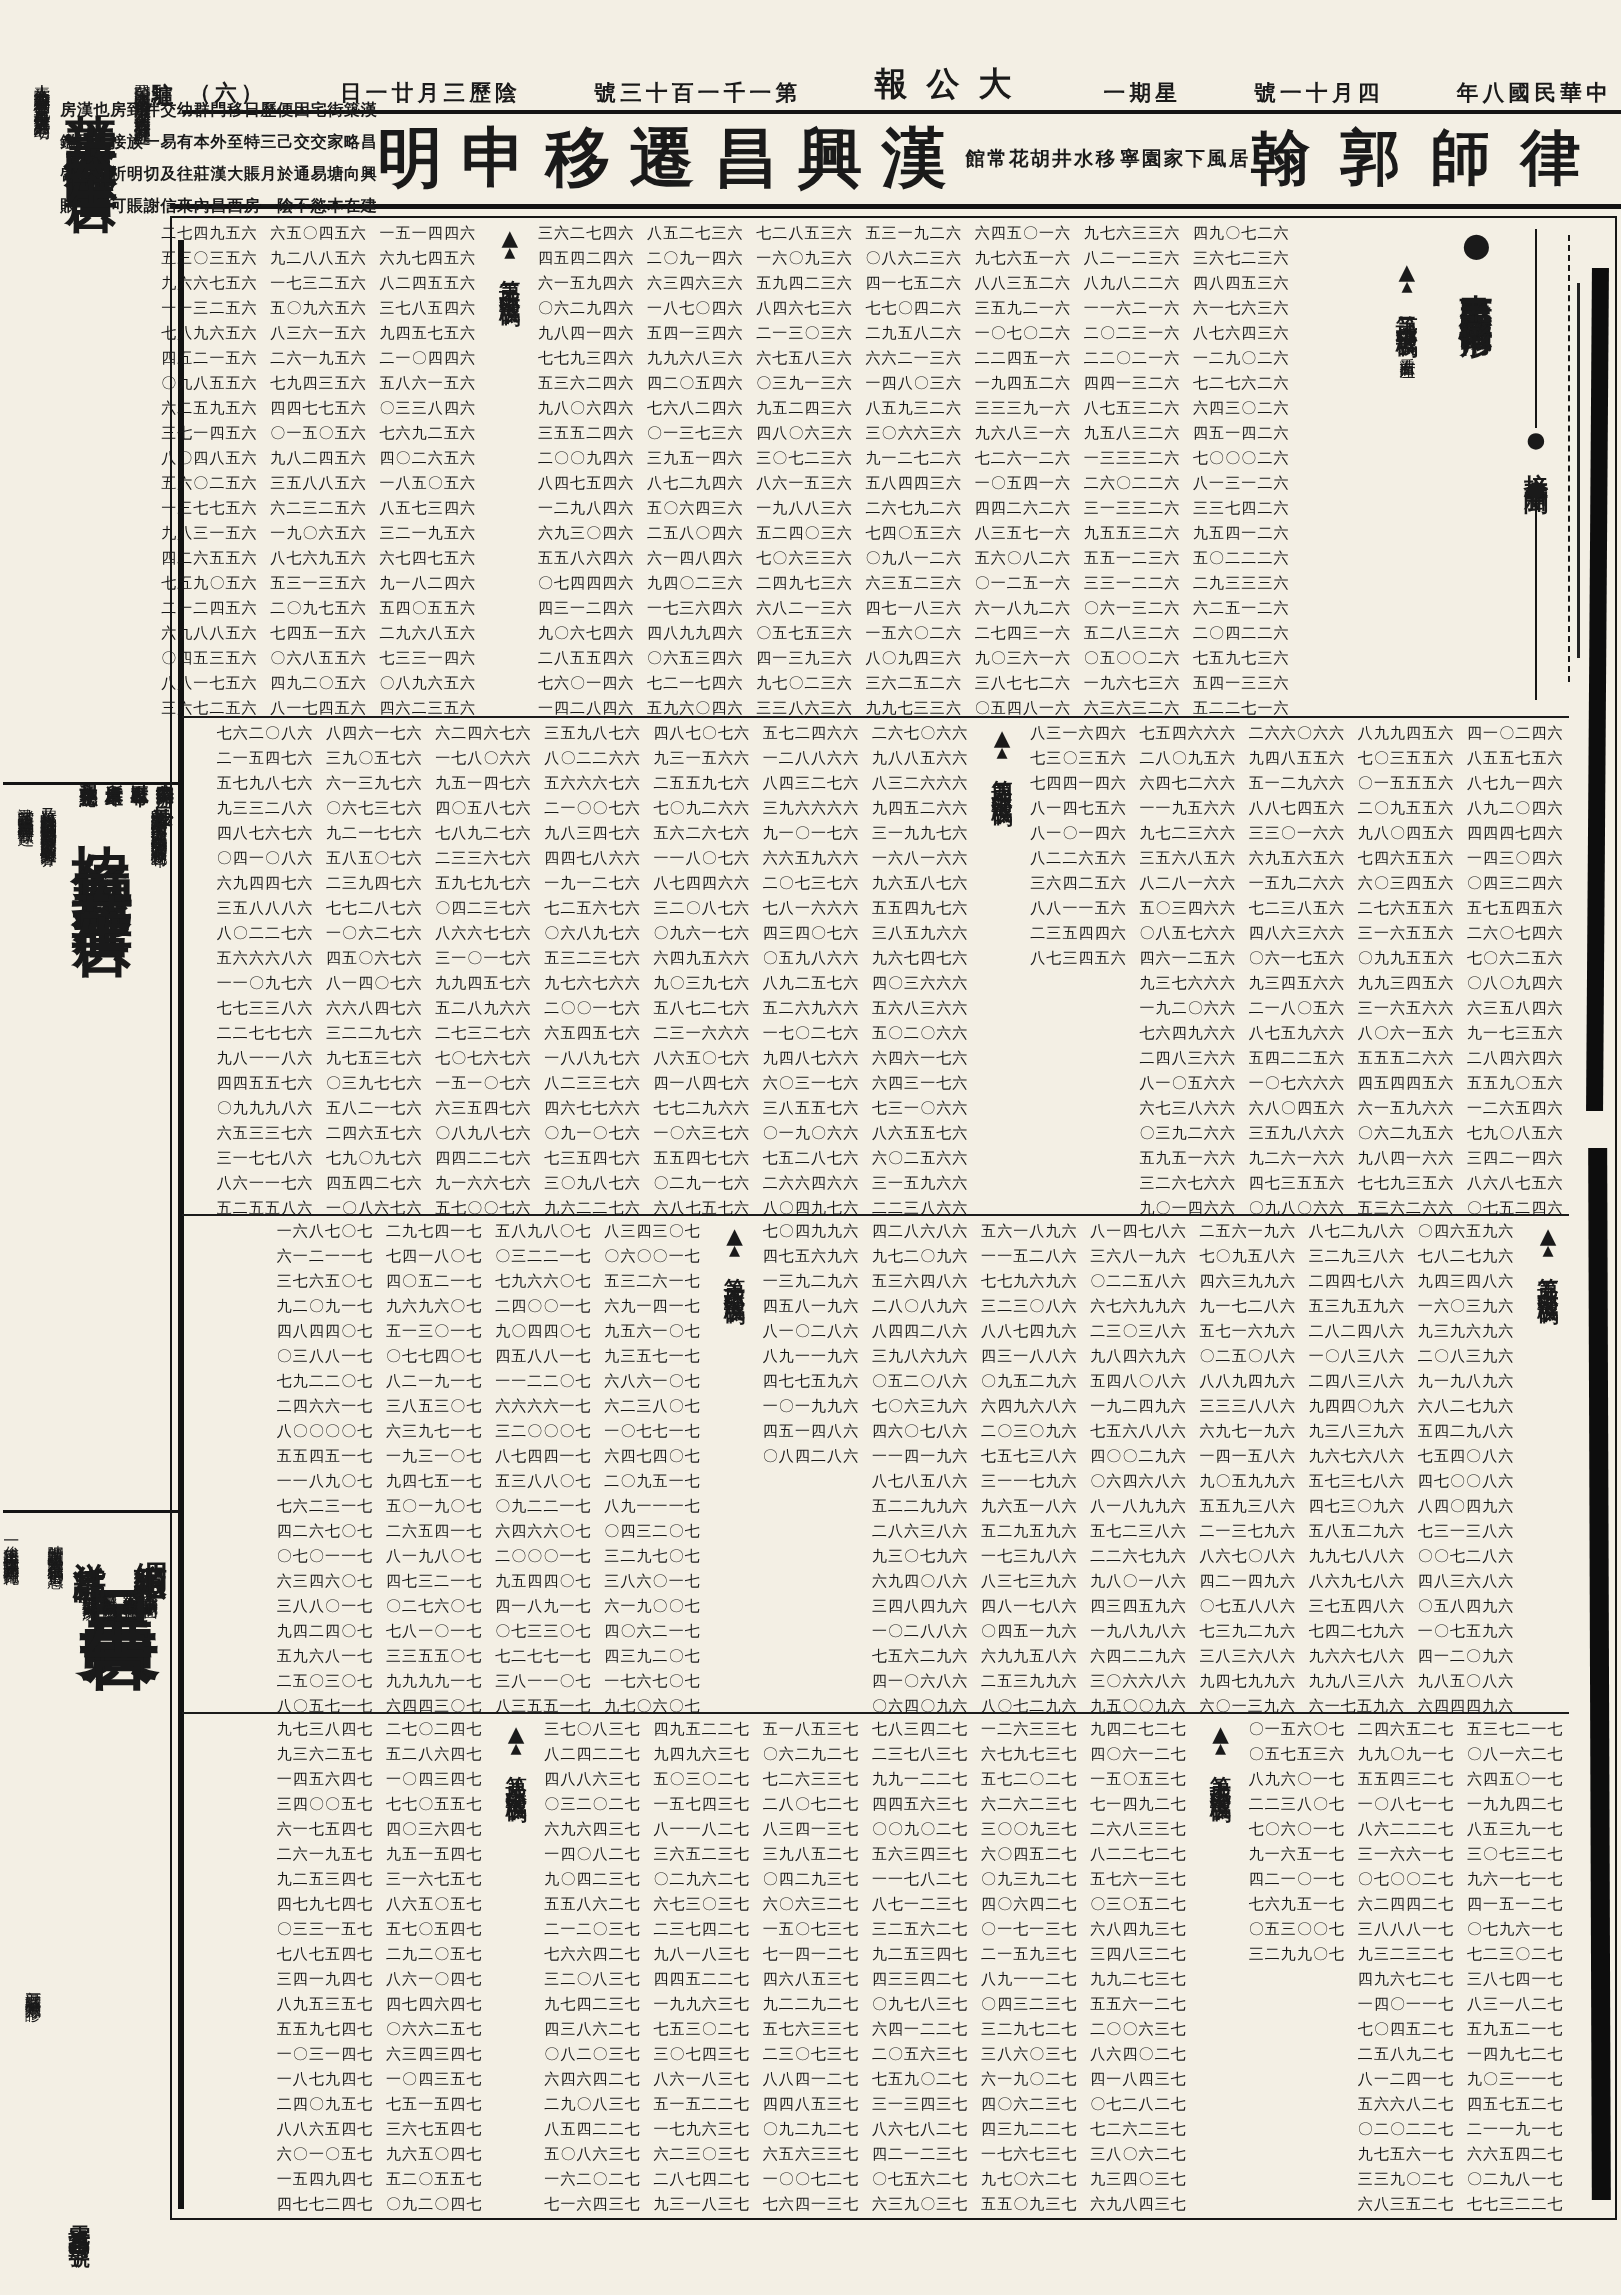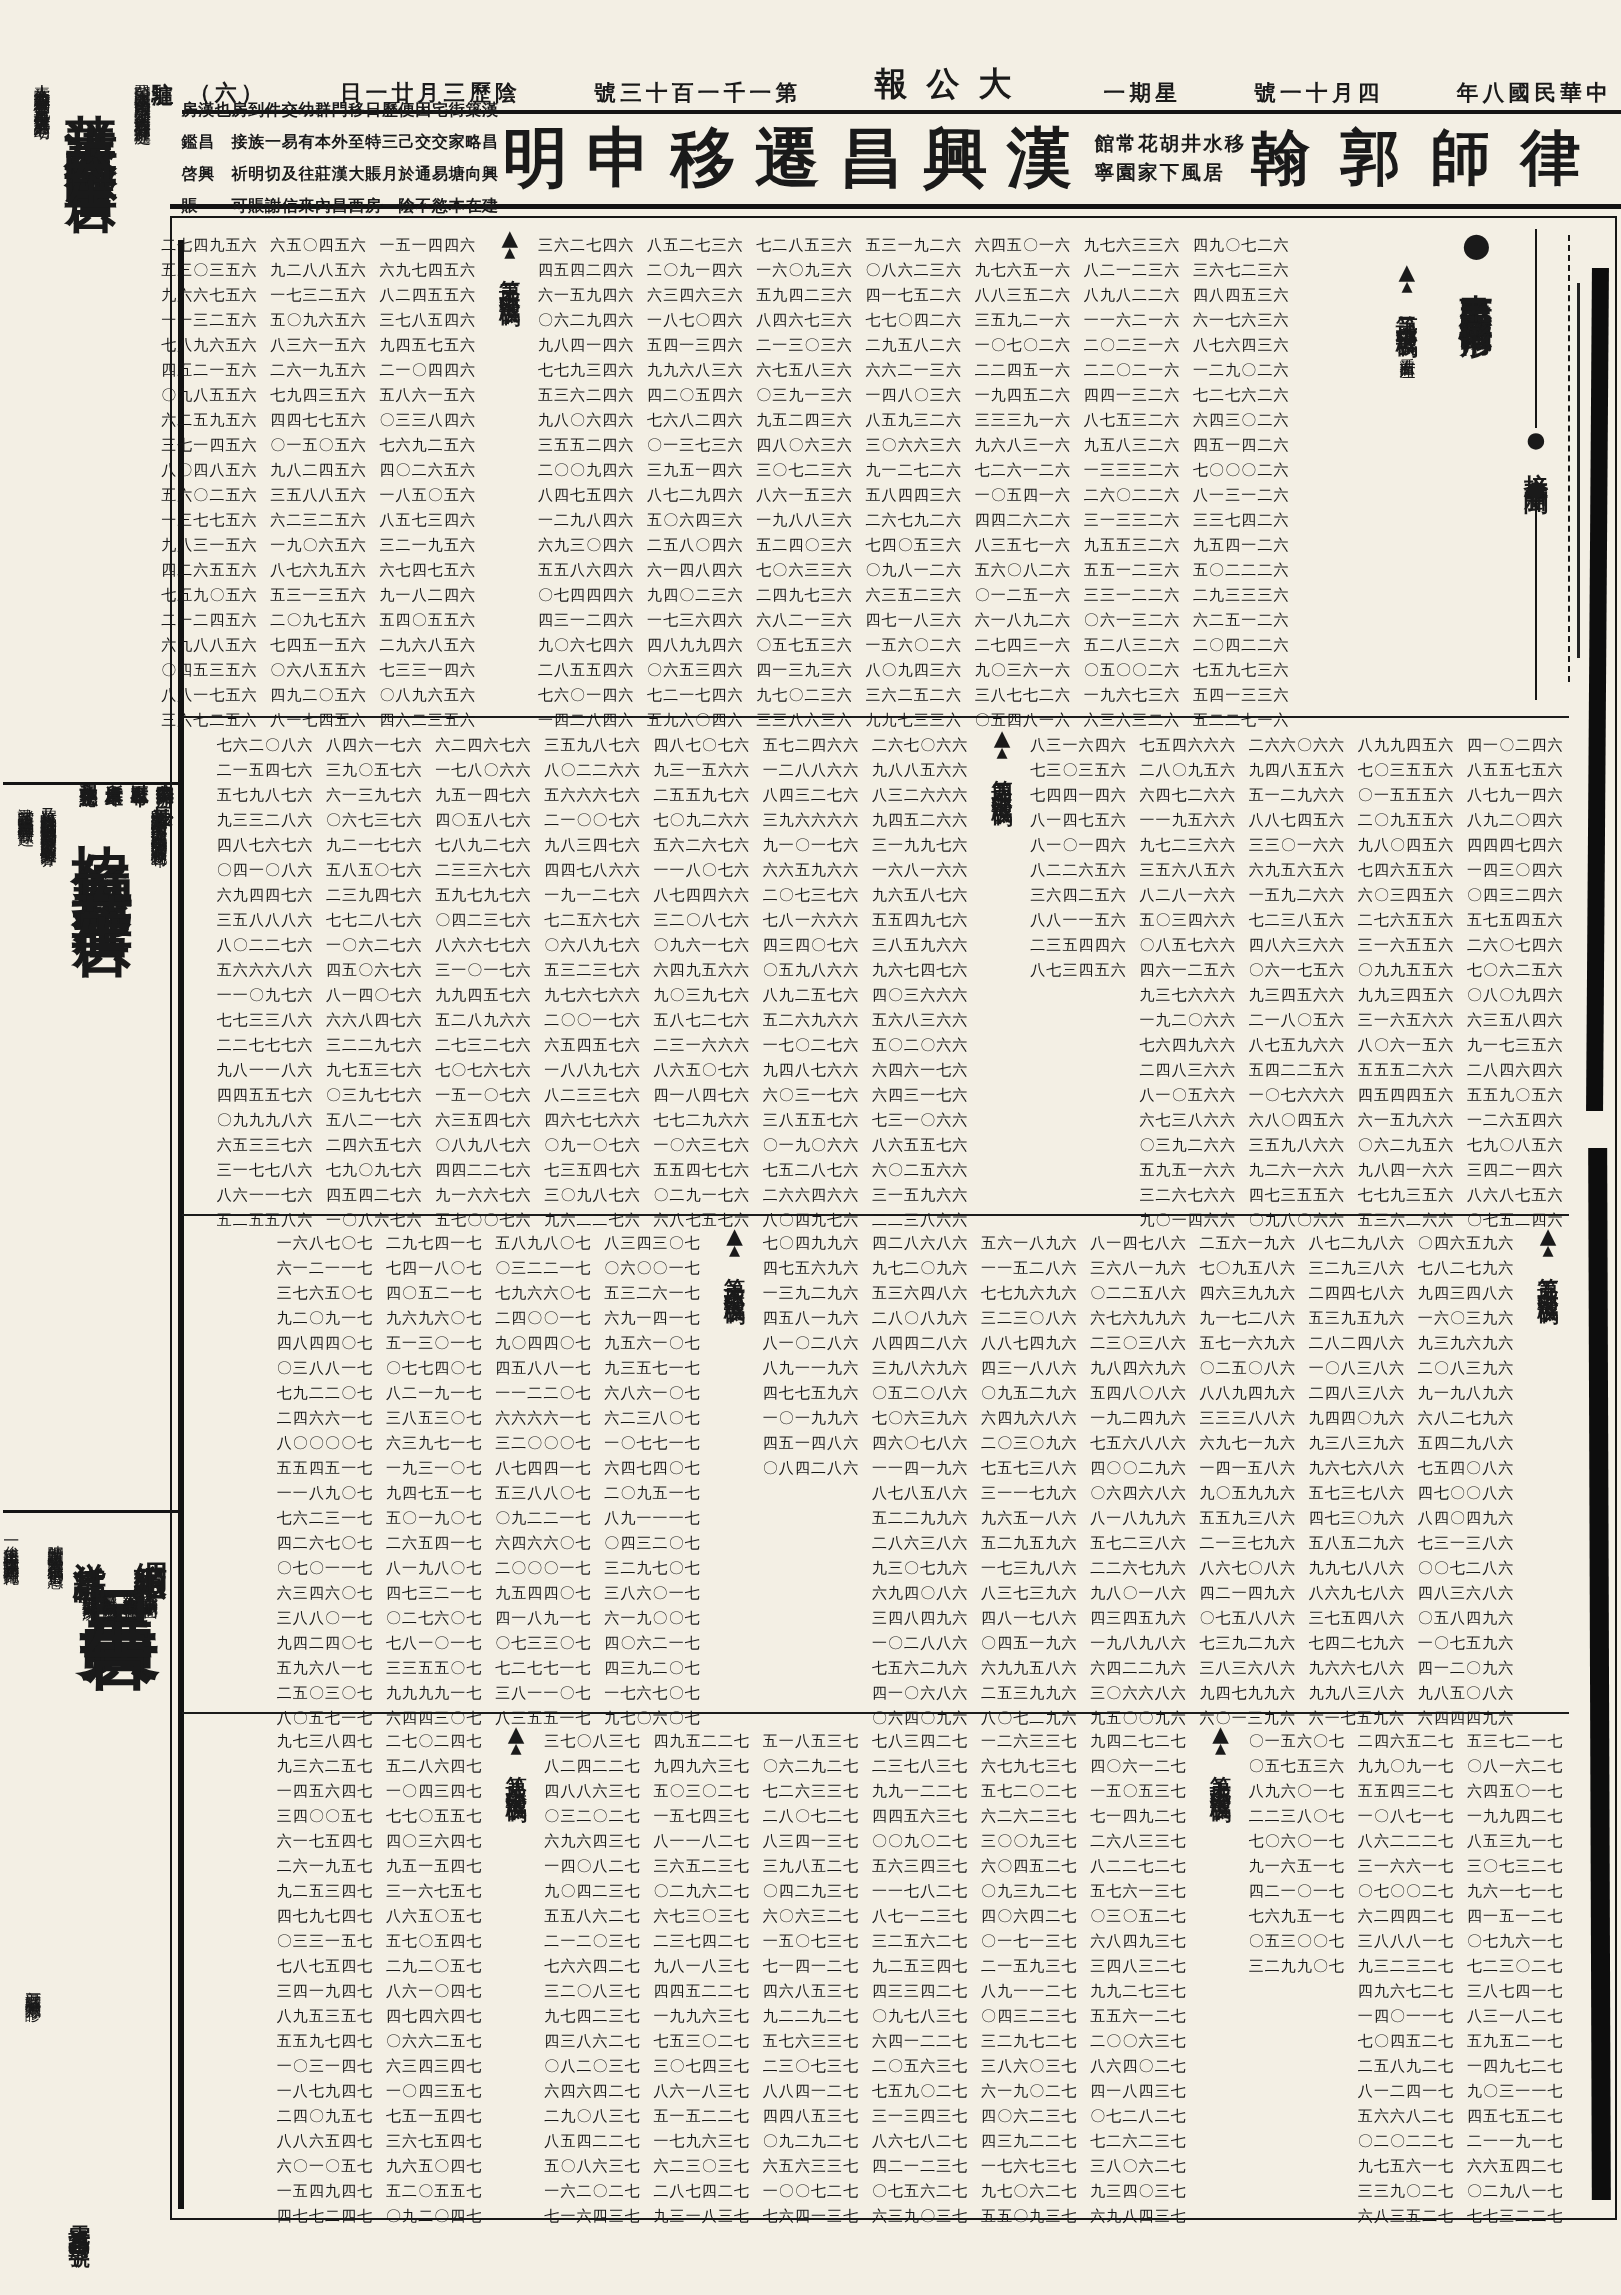--- a/index.html
+++ b/index.html
@@ -11,21 +11,21 @@
     display:flex;flex-direction:row;justify-content:space-between;align-items:flex-end;
     border-bottom:4.3px solid #151515;padding:0 21.6px 2.9px 7.2px;}
   .header-row .hitem{font-size:21.6px;font-weight:bold;letter-spacing:4.3px;white-space:nowrap;}
   .header-row .masthead{font-size:33px;letter-spacing:19px;}
   
   .banner{position:absolute;top:112px;left:170px;width:1452px;height:97px;
     border-bottom:5.8px solid #131313;display:flex;flex-direction:row-reverse;
     align-items:center;justify-content:space-between;padding:1.4px 11.5px;box-sizing:border-box;}
   .banner .bigname{font-size:60px;font-weight:bold;letter-spacing:30px;white-space:nowrap;}
   .banner .bigmove{font-size:65px;font-weight:bold;letter-spacing:19px;white-space:nowrap;}
-  .banner .sm2{display:flex;flex-direction:column;justify-content:center;gap:2.9px;}
+  .banner .sm2{display:flex;flex-direction:row;justify-content:center;gap:2.9px;}
   .banner .sm2 div{font-size:19.5px;font-weight:bold;letter-spacing:2.2px;white-space:nowrap;}
   .banner .sm4{display:flex;flex-direction:column;justify-content:center;gap:11px;}
   .banner .sm4 div{font-size:16px;font-weight:bold;letter-spacing:0.7px;white-space:nowrap;}
   
   .frame{position:absolute;top:216px;left:170px;width:1447px;height:2004px;
     border:2.2px solid #161616;box-sizing:border-box;}
   .left-bar{position:absolute;left:5.8px;top:21.6px;bottom:8.6px;width:6.5px;background:#121212;}
   .rbar-a{position:absolute;right:8.6px;top:50px;width:17.3px;height:843px;background:#0d0d0d;transform:rotate(0.4deg);}
   .rbar-b{position:absolute;right:5.8px;top:930px;width:19px;height:1052px;background:#0d0d0d;transform:rotate(-0.2deg);}
   .rrule{position:absolute;right:35px;top:65px;width:2.9px;height:375px;background:#222;}
@@ -43,21 +43,21 @@
   .newscol{display:flex;flex-direction:column;align-items:center;width:37px;padding:4.3px 0;}
   .newscol .vline{width:2.2px;flex:1;background:#161616;}
   .newscol .dot{font-size:21.6px;line-height:24.5px;}
   .newstext{font-size:24px;font-weight:bold;letter-spacing:4.3px;margin:1.4px 0;}
   .dashcol{width:2.2px;margin:10px 2.9px 0 0;height:447px;border-right:2.2px dashed #1a1a1a;}
   
   .bands{position:absolute;left:10px;top:0;right:46px;bottom:0;}
   .band{display:flex;flex-direction:row-reverse;gap:7.2px;height:498px;padding-top:2.9px;box-sizing:border-box;}
   .band.b1{margin-right:274px;}
   .band + .band{border-top:2.2px solid #1b1b1b;}
-  .ncol{width:102px;flex:none;margin-top:12px;}
+  .ncol{width:102px;flex:none;}
   .num{font-size:15px;line-height:25px;letter-spacing:1.1px;white-space:nowrap;font-weight:500;color:#181818;}
   .mcol{width:42px;flex:none;display:flex;flex-direction:column;align-items:center;padding-top:7.2px;}
   .mcol .mlabel2{font-size:21px;font-weight:bold;letter-spacing:4.3px;margin-top:4.3px;}
   
   .left-strip{position:absolute;left:2.9px;top:61px;width:177px;height:2205px;}
   .ad{position:relative;box-sizing:border-box;border-top:3.6px solid #141414;
      display:flex;flex-direction:row-reverse;justify-content:center;gap:5.8px;padding:10px 1.4px;}
   .ad:first-child{border-top:none;}
   .ad .small{font-size:16.6px;letter-spacing:1.4px;line-height:1.02;}
   .corner{position:absolute;top:4.3px;right:2.9px;font-size:21.6px;font-weight:bold;letter-spacing:1.4px;}

